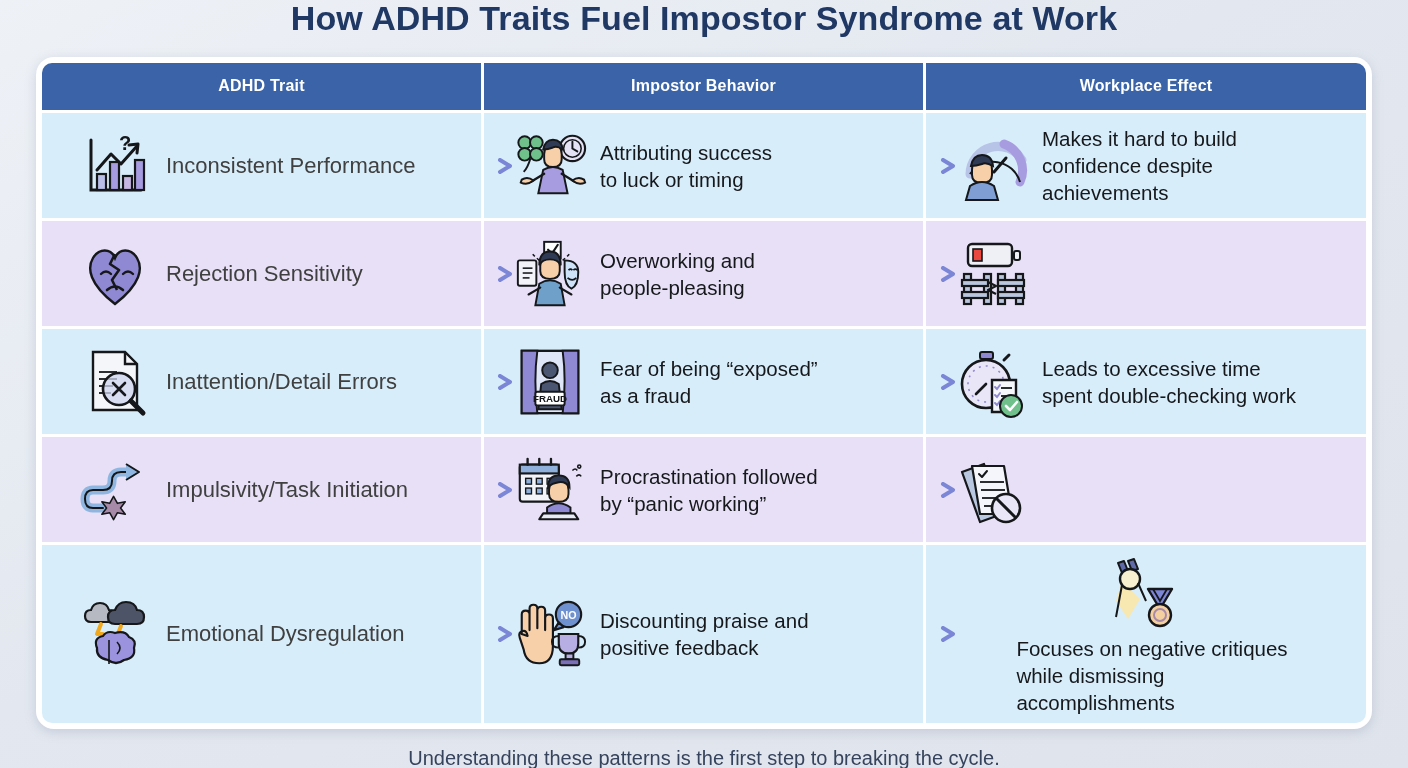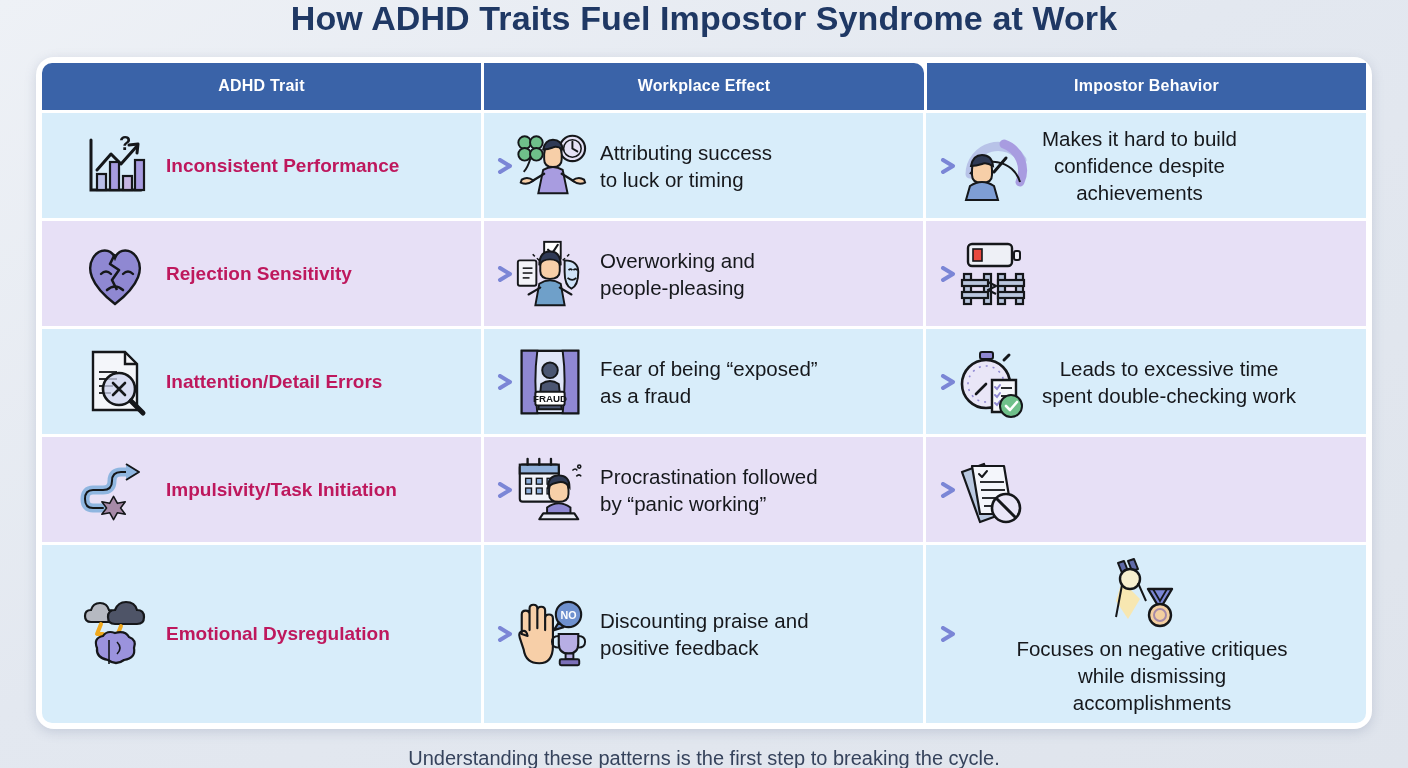--- a/index.html
+++ b/index.html
@@ -65,21 +65,21 @@
   }
   .cell {
     display: flex;
     align-items: center;
     box-sizing: border-box;
     min-height: 105px;
     position: relative;
   }
   .cell.c1 { width: 440px; padding: 6px 10px 6px 34px; }
   .cell.c2 { width: 440px; padding: 6px 10px 6px 28px; }
-  .cell.c3 { width: 441px; padding: 6px 16px 6px 28px; text-align: center; }
+  .cell.c3 { width: 441px; padding: 6px 16px 6px 28px; }
 
   .row.blue .cell { background: #d8edfa; }
   .row.lav .cell { background: #e7e0f6; }
 
   .row.last .cell.c1 { border-radius: 0 0 10px 0; }
   .row.last .cell.c3 { border-radius: 0 0 10px 0; flex-direction: column; }
   .row.last .cell.c1 { border-radius: 0 0 0 10px; }
 
   .icon-wrap {
     flex: 0 0 auto;
@@ -88,23 +88,23 @@
     display: flex;
     align-items: center;
     justify-content: center;
     margin-right: 12px;
   }
   .cell.c2 .icon-wrap, .cell.c3 .icon-wrap {
     width: 76px;
     height: 84px;
   }
   .label-bold {
-    font-size: 19px;
-    font-weight: bold;
-    color: #be185d;
+    font-size: 22px;
+    font-weight: normal;
+    color: #404040;
     line-height: 1.25;
   }
   .label-reg {
     font-size: 20.5px;
     font-weight: normal;
     color: #16181c;
     line-height: 1.32;
     white-space: pre-line;
   }
   
@@ -131,22 +131,22 @@
 <body>
 
 <div class="page">
 
   <div class="title">How ADHD Traits Fuel Impostor Syndrome at Work</div>
 
   <div class="card">
 
     <div class="header-row">
       <div class="hcell c1">ADHD Trait</div>
+      <div class="hcell c2">Impostor Behavior</div>
       <div class="hcell c3">Workplace Effect</div>
-      <div class="hcell c2">Impostor Behavior</div>
     </div>
 
     <div class="row blue">
       <div class="cell c1">
         <span class="icon-wrap">
           <svg viewBox="0 0 72 72" width="72" height="72">
             <path d="M12 10 V60 H62" fill="none" stroke="#15171a" stroke-width="3" stroke-linecap="round"></path>
             <rect x="18" y="44" width="9" height="16" fill="#b9bfe8" stroke="#15171a" stroke-width="2.2"></rect>
             <rect x="31" y="32" width="9" height="28" fill="#a89ce0" stroke="#15171a" stroke-width="2.2"></rect>
             <rect x="44" y="46" width="9" height="14" fill="#c6b5e2" stroke="#15171a" stroke-width="2.2"></rect>

